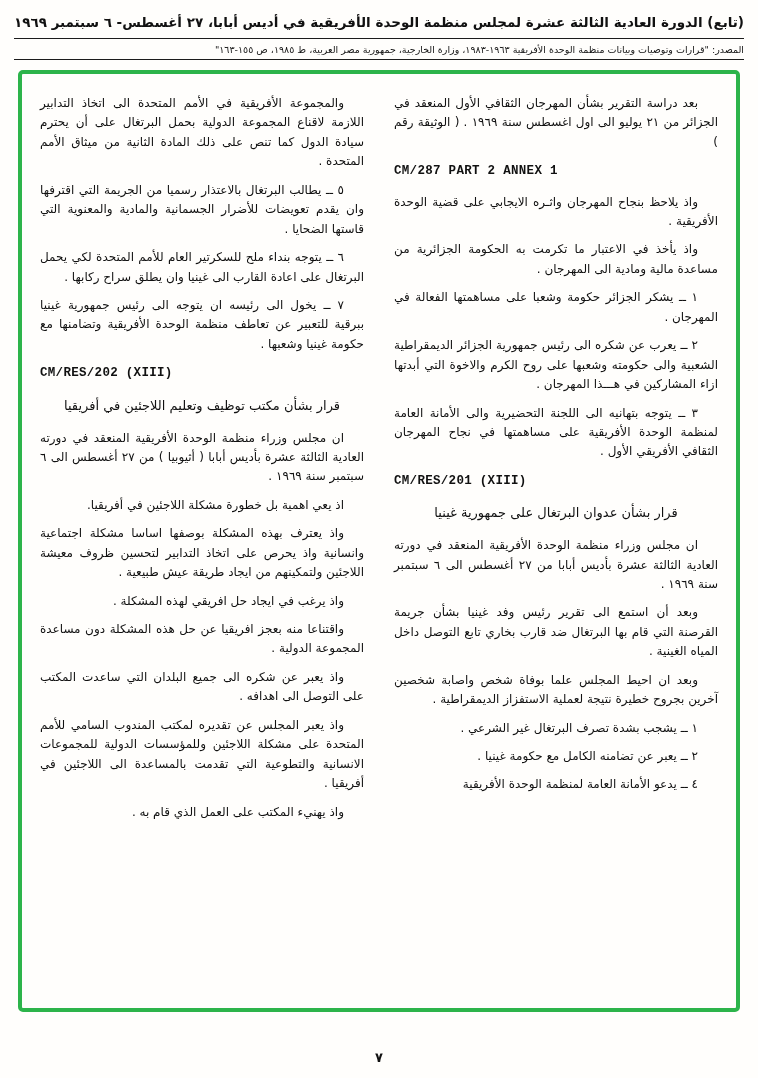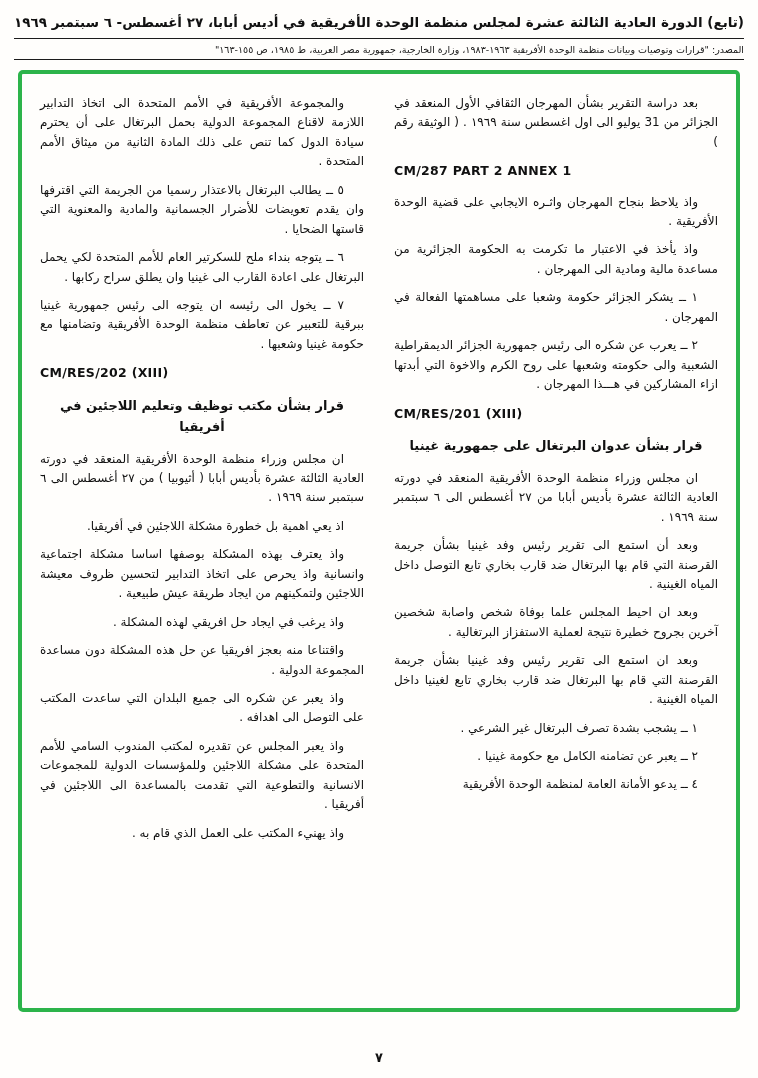--- a/index.html
+++ b/index.html
@@ -57,24 +57,25 @@
     text-align: justify;
     text-indent: 20px;
   }
   .block.ref {
     direction: ltr;
     text-align: left;
     font-weight: bold;
     font-size: 12.5px;
     margin: 7px 0 11px;
     letter-spacing: 0.3px;
+    font-family: Liberation Mono, monospace;
   }
   .block.heading {
     text-align: center;
-    font-weight: bold;
+    font-weight: normal;
     font-size: 13px;
     margin: 3px 0 13px;
   }
   .block.bold { font-weight: bold; }
   .page-footer {
     position: absolute;
     left: 0; right: 0; bottom: 12px;
     text-align: center;
   }
   .page-number { font-size: 13px; font-weight: bold; }
@@ -86,32 +87,32 @@
 
   <header class="page-header">
     <div class="header-title">(تابع) الدورة العادية الثالثة عشرة لمجلس منظمة الوحدة الأفريقية في أديس أبابا، ٢٧ أغسطس- ٦ سبتمبر ١٩٦٩</div>
     <div class="rule rule-1"></div>
     <div class="header-source">المصدر: "قرارات وتوصيات وبيانات منظمة الوحدة الأفريقية ١٩٦٣-١٩٨٣، وزارة الخارجية، جمهورية مصر العربية، ط ١٩٨٥، ص ١٥٥-١٦٣"</div>
     <div class="rule rule-2"></div>
   </header>
 
   <main class="content-frame" style="border-color: rgb(45, 180, 75);">
     <section class="column column-right">
-        <div class="block paragraph">بعد دراسة التقرير بشأن المهرجان الثقافي الأول المنعقد في الجزائر من 31 يوليو الى اول اغسطس سنة ١٩٦٩ . ( الوثيقة رقم )</div>
+        <div class="block paragraph">بعد دراسة التقرير بشأن المهرجان الثقافي الأول المنعقد في الجزائر من ٢١ يوليو الى اول اغسطس سنة ١٩٦٩ . ( الوثيقة رقم )</div>
         <div class="block ref">CM/287 PART 2 ANNEX 1</div>
         <div class="block paragraph">واذ يلاحظ بنجاح المهرجان واثـره الايجابي على قضية الوحدة الأفريقية .</div>
         <div class="block paragraph">واذ يأخذ في الاعتبار ما تكرمت به الحكومة الجزائرية من مساعدة مالية ومادية الى المهرجان .</div>
         <div class="block paragraph">١ ــ يشكر الجزائر حكومة وشعبا على مساهمتها الفعالة في المهرجان .</div>
         <div class="block paragraph">٢ ــ يعرب عن شكره الى رئيس جمهورية الجزائر الديمقراطية الشعبية والى حكومته وشعبها على روح الكرم والاخوة التي أبدتها ازاء المشاركين في هـــذا المهرجان .</div>
+        <div class="block paragraph">٣ ــ يتوجه بتهانيه الى اللجنة التحضيرية والى الأمانة العامة لمنظمة الوحدة الأفريقية على مساهمتها في نجاح المهرجان الثقافي الأفريقي الأول .</div>
         <div class="block ref">CM/RES/201  (XIII)</div>
         <div class="block heading">قرار بشأن عدوان البرتغال على جمهورية غينيا</div>
         <div class="block paragraph">ان مجلس وزراء منظمة الوحدة الأفريقية المنعقد في دورته العادية الثالثة عشرة بأديس أبابا من ٢٧ أغسطس الى ٦ سبتمبر سنة ١٩٦٩ .</div>
         <div class="block paragraph">وبعد أن استمع الى تقرير رئيس وفد غينيا بشأن جريمة القرصنة التي قام بها البرتغال ضد قارب بخاري تابع التوصل داخل المياه الغينية .</div>
-        <div class="block paragraph">وبعد ان احيط المجلس علما بوفاة شخص واصابة شخصين آخرين بجروح خطيرة نتيجة لعملية الاستفزاز البرتغالية .</div>
-        <div class="block paragraph">وبعد ان استمع الى تقرير رئيس وفد غينيا بشأن جريمة القرصنة التي قام بها البرتغال ضد قارب بخاري تابع لغينيا داخل المياه الغينية .</div>
+        <div class="block paragraph">وبعد ان احيط المجلس علما بوفاة شخص واصابة شخصين آخرين بجروح خطيرة نتيجة لعملية الاستفزاز الديمقراطية .</div>
         <div class="block paragraph">١ ــ يشجب بشدة تصرف البرتغال غير الشرعي .</div>
         <div class="block paragraph">٢ ــ يعبر عن تضامنه الكامل مع حكومة غينيا .</div>
         <div class="block paragraph">٤ ــ يدعو الأمانة العامة لمنظمة الوحدة الأفريقية</div>
       </section>
     <section class="column column-left">
         <div class="block paragraph">والمجموعة الأفريقية في الأمم المتحدة الى اتخاذ التدابير اللازمة لاقناع المجموعة الدولية بحمل البرتغال على أن يحترم سيادة الدول كما تنص على ذلك المادة الثانية من ميثاق الأمم المتحدة .</div>
         <div class="block paragraph">٥ ــ يطالب البرتغال بالاعتذار رسميا من الجريمة التي اقترفها وان يقدم تعويضات للأضرار الجسمانية والمادية والمعنوية التي قاستها الضحايا .</div>
         <div class="block paragraph">٦ ــ يتوجه بنداء ملح للسكرتير العام للأمم المتحدة لكي يحمل البرتغال على اعادة القارب الى غينيا وان يطلق سراح ركابها .</div>
         <div class="block paragraph">٧ ــ يخول الى رئيسه ان يتوجه الى رئيس جمهورية غينيا ببرقية للتعبير عن تعاطف منظمة الوحدة الأفريقية وتضامنها مع حكومة غينيا وشعبها .</div>
         <div class="block ref">CM/RES/202  (XIII)</div>

